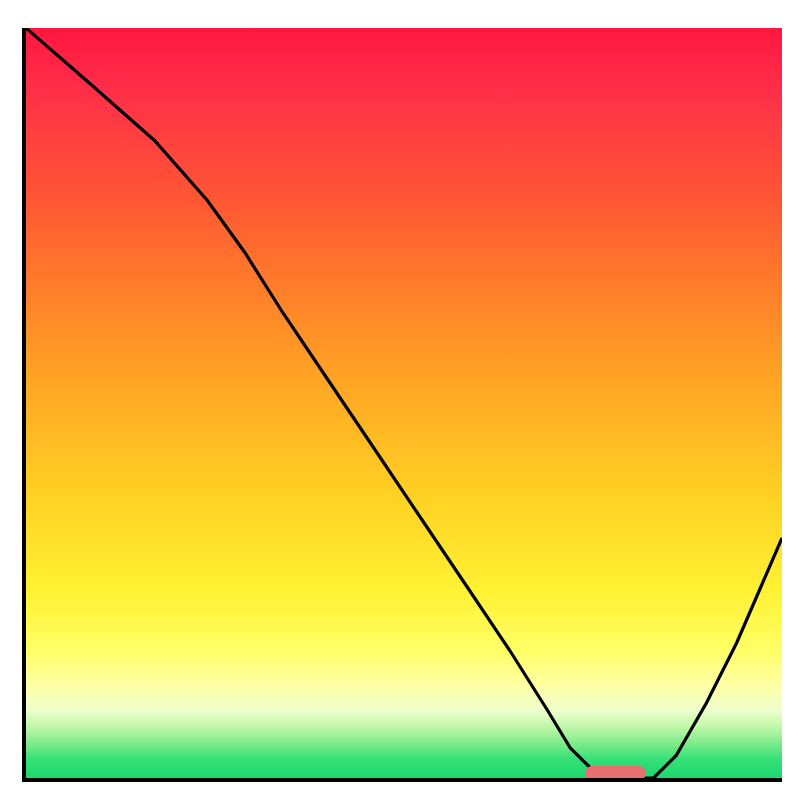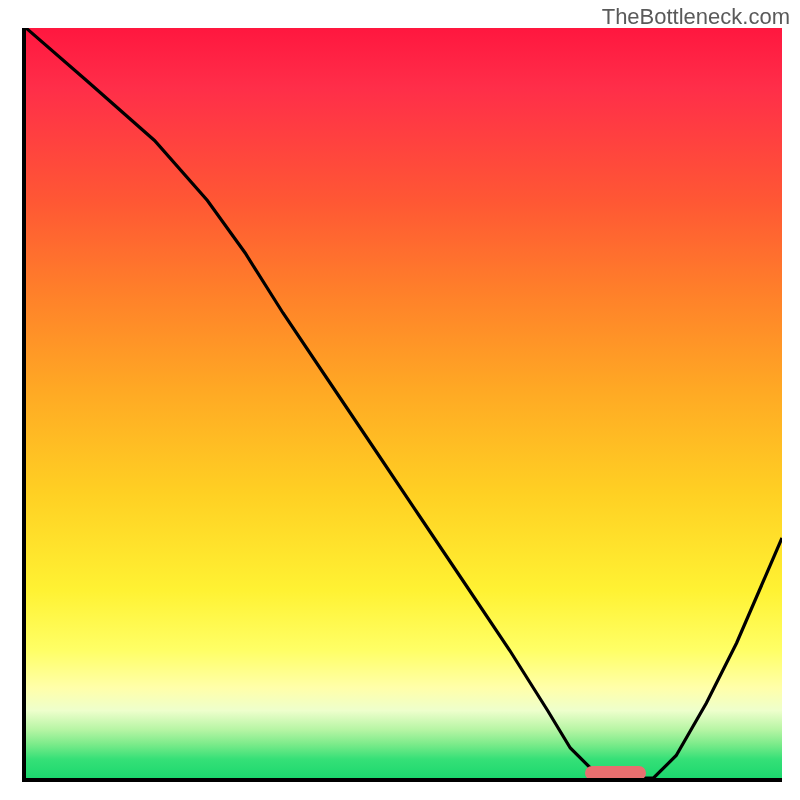--- a/index.html
+++ b/index.html
@@ -70,21 +70,20 @@
     height: 14px;
     background: #e86f6f;
     border-radius: 7px;
     z-index: 6;
   }
 </style>
 </head>
 <body>
 
 <div class="chart-container">
-  <div class="watermark">TheBottleneck.com</div>
 
   <div class="plot-area">
     <div class="gradient-bg"></div>
 
     <svg class="curve-layer" viewBox="0 0 756 750" preserveAspectRatio="none">
       <path id="bottleneck-path" fill="none" stroke="#000000" stroke-width="3.2" d="M0.0 0.0 L60.5 52.5 L128.5 112.5 L181.4 172.5 L219.2 225.0 L257.0 285.0 L302.4 352.5 L347.8 420.0 L393.1 487.5 L438.5 555.0 L483.8 622.5 L521.6 682.5 L544.3 720.0 L567.0 742.5 L589.7 750.0 L604.8 750.0 L627.5 750.0 L650.2 727.5 L680.4 675.0 L710.6 615.0 L733.3 562.5 L756.0 510.0"></path>
     </svg>
 
     <div id="opt-marker" class="marker" style="left: 559.44px; width: 60.48px; top: 738px; background: rgb(232, 111, 111);"></div>
   </div>

